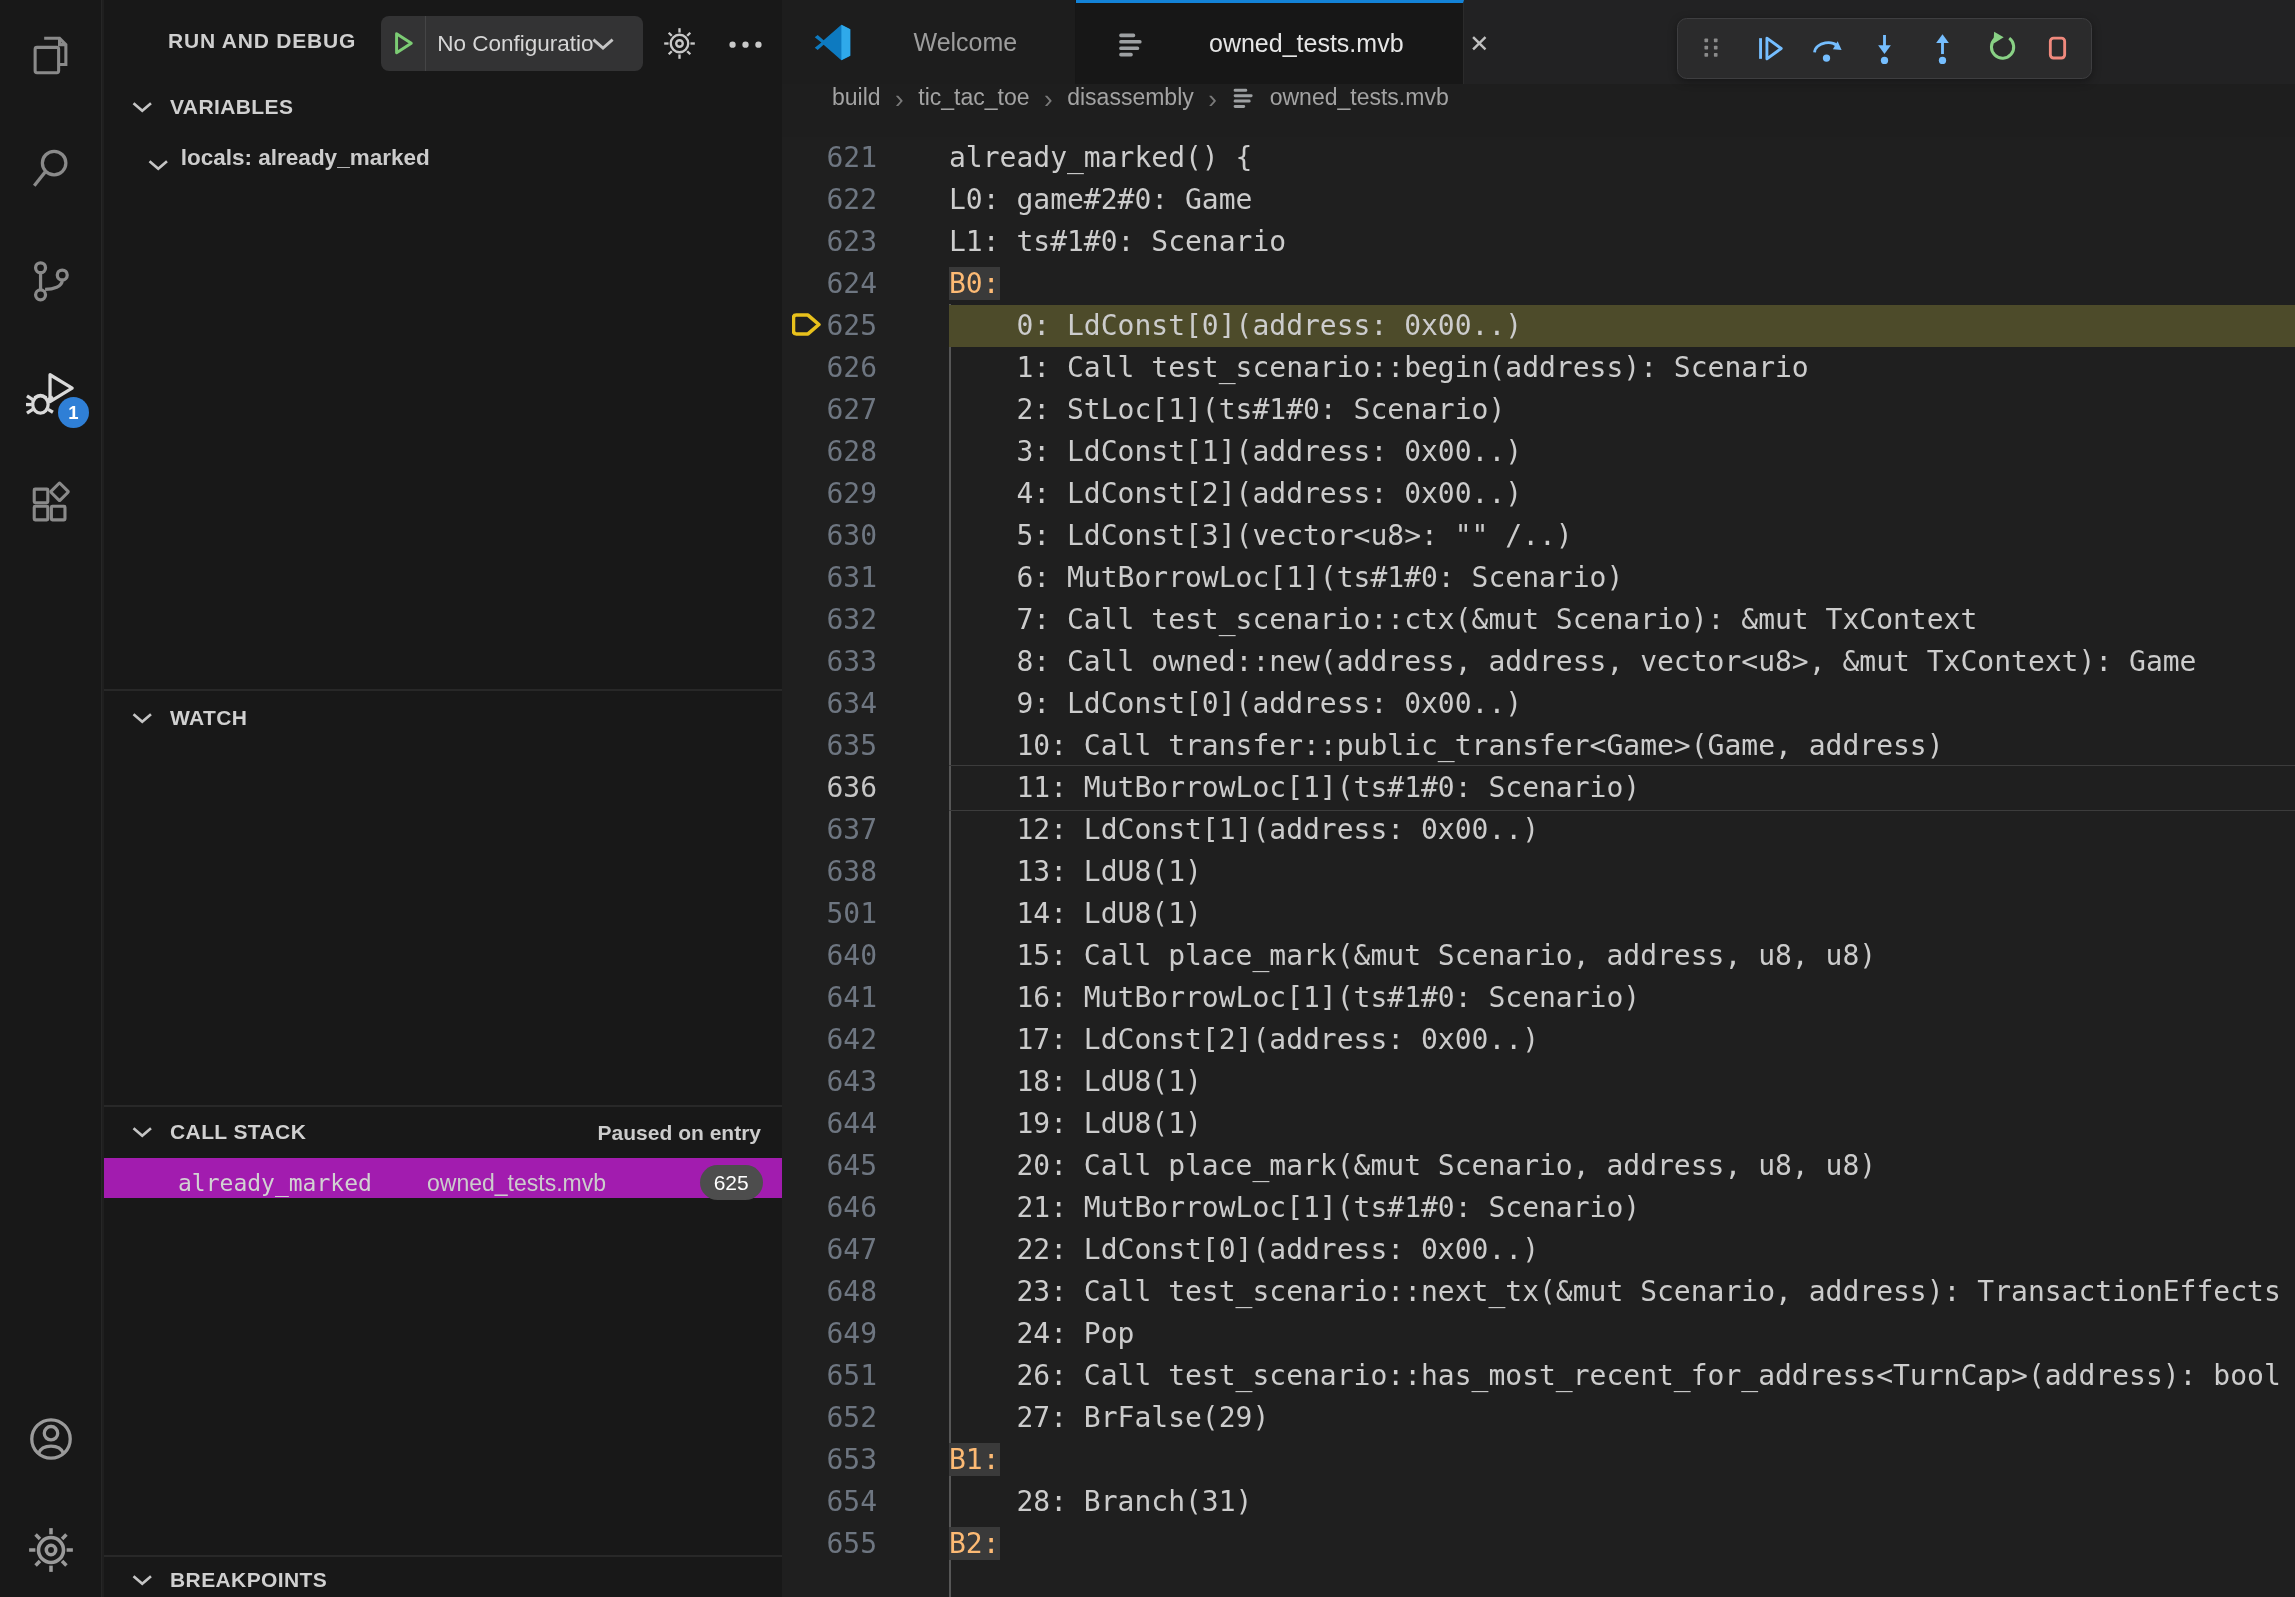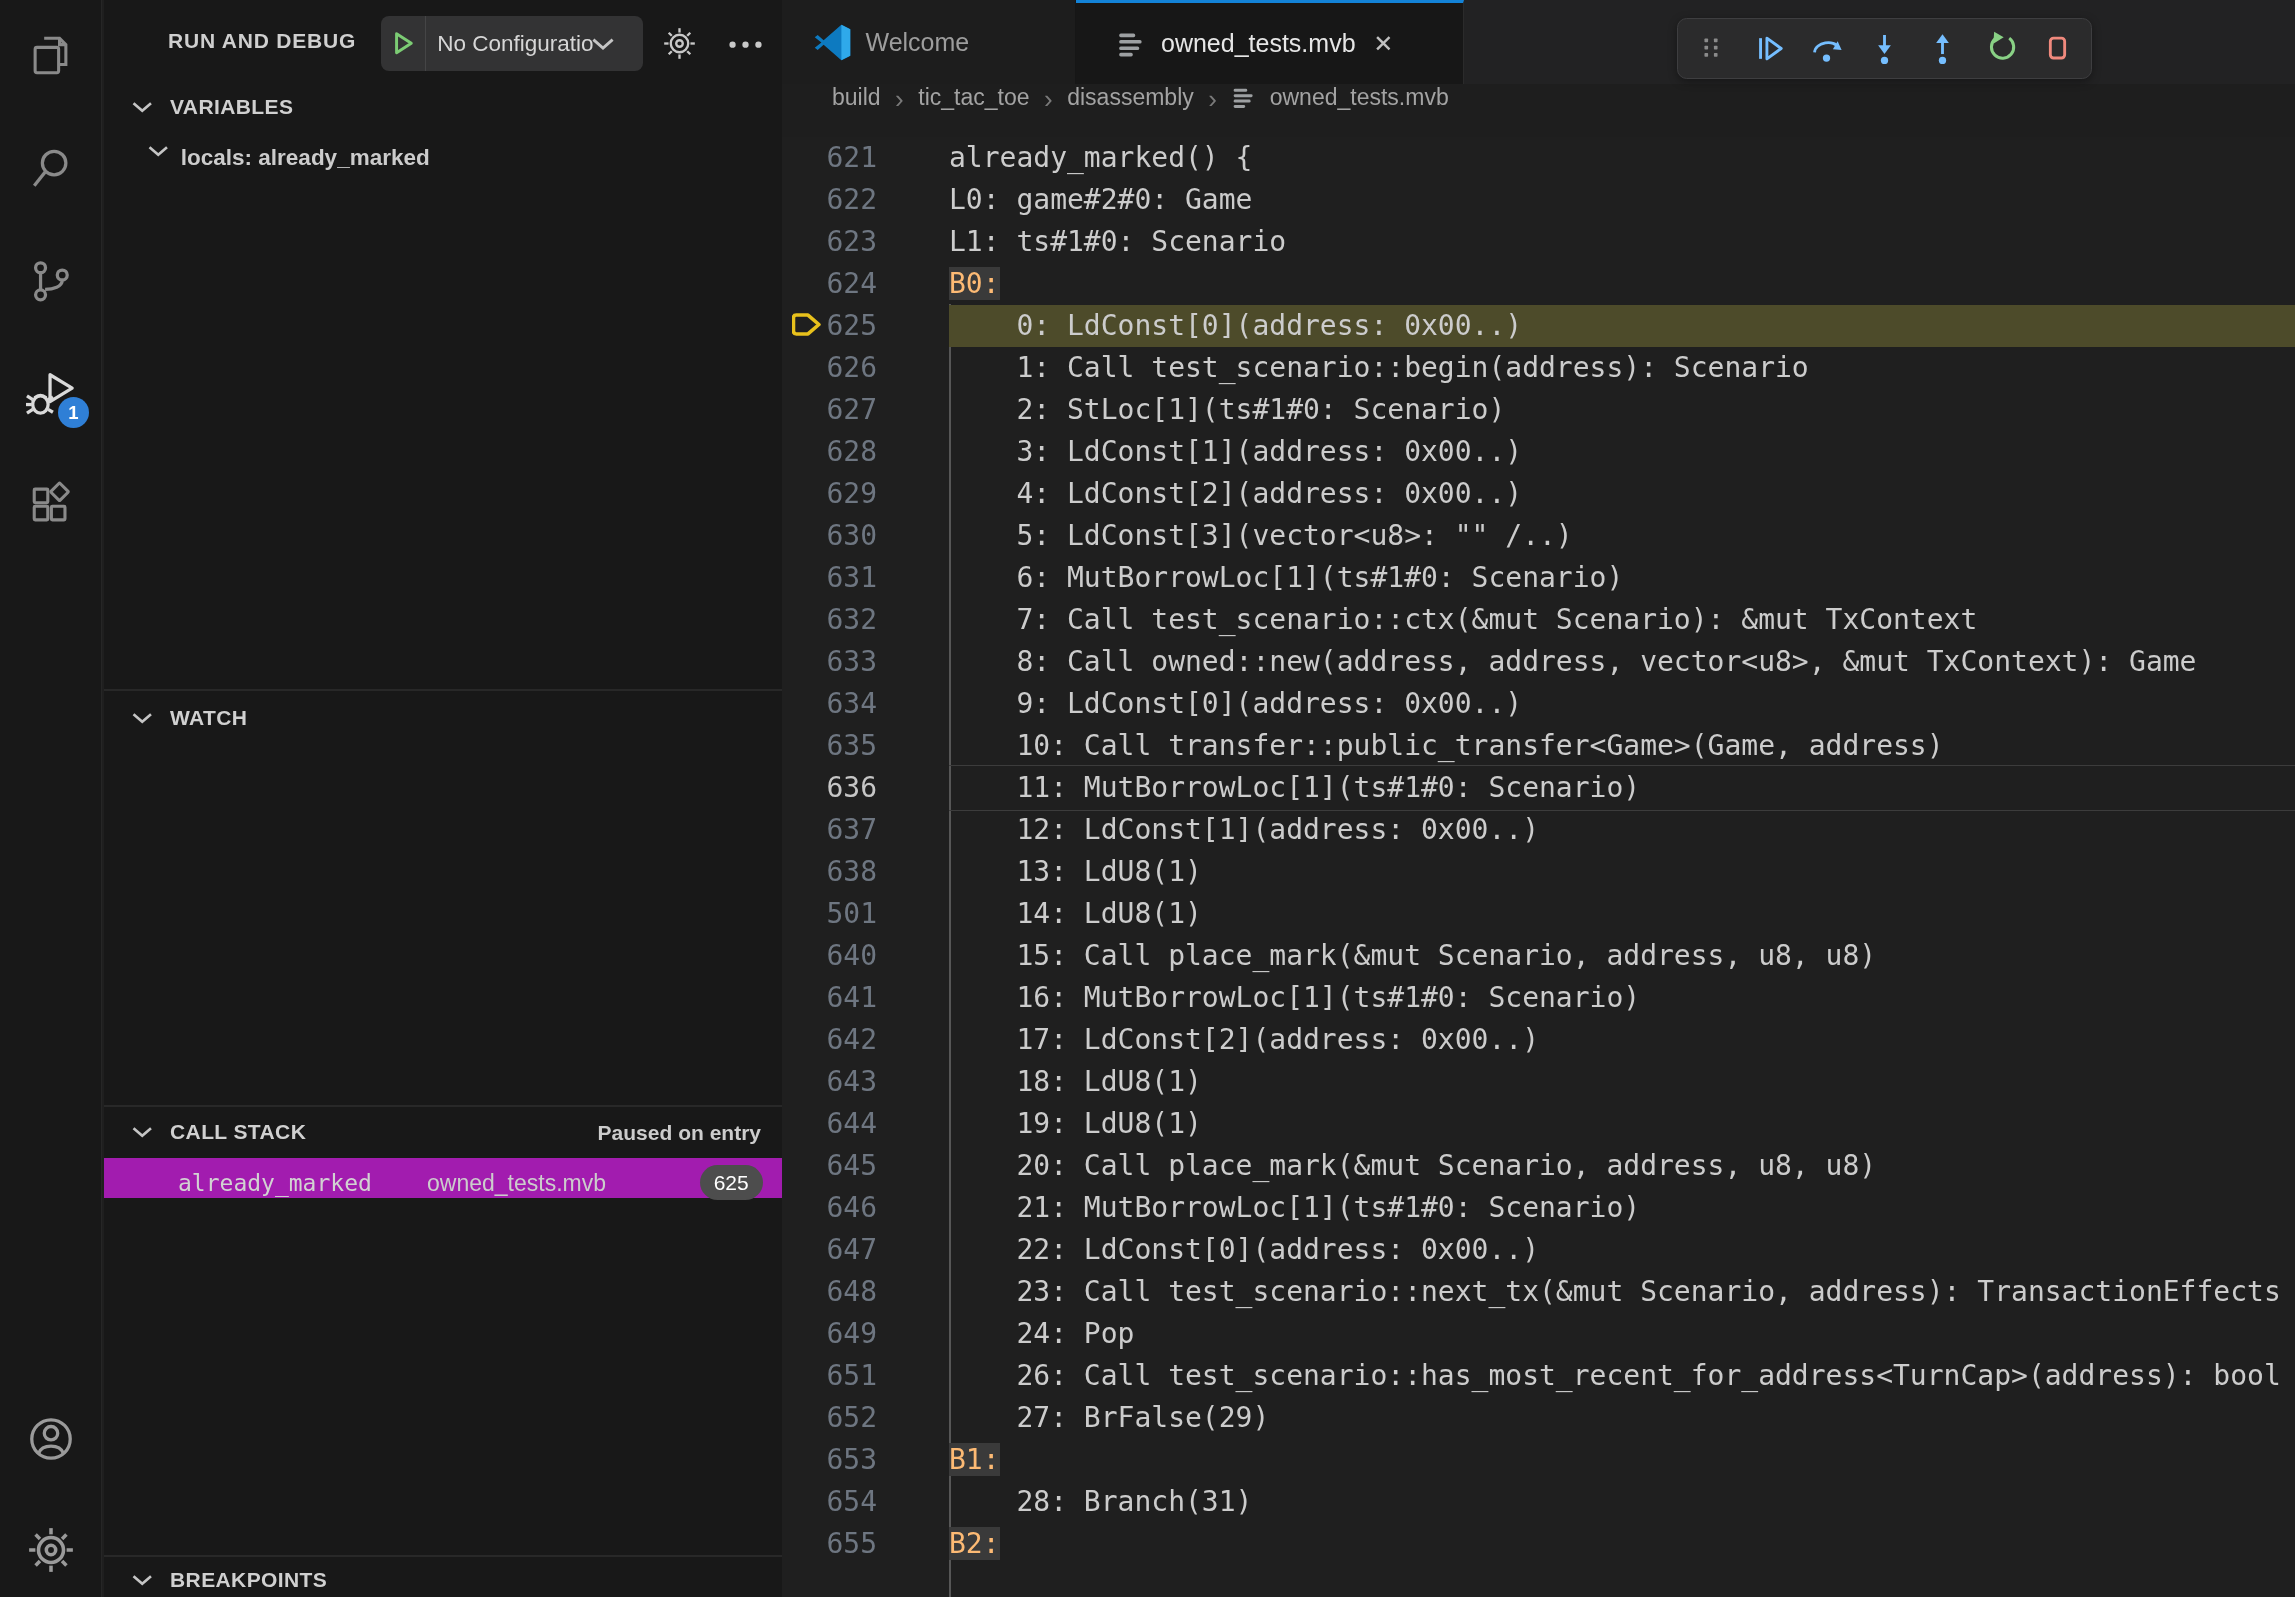--- a/index.html
+++ b/index.html
@@ -23,36 +23,36 @@
                 border-radius:8px;display:flex;align-items:center;}
   .cfg-play{width:45px;display:flex;justify-content:center;border-right:1.6px solid #454546;
             height:100%;align-items:center;box-sizing:border-box;}
   .cfg-label{margin-left:11.3px;width:158px;overflow:hidden;white-space:nowrap;font-size:22.5px;color:#d6d6d6;}
   .cfg-chevron{margin-left:-4.8px;}
   .hdr-gear{position:absolute;left:558px;top:26px;}
   .hdr-dots{position:absolute;left:623px;top:39px;}
 
   .section-hdr{position:absolute;left:26.5px;display:flex;align-items:center;gap:17px;
                font-size:21px;font-weight:700;color:#d0d0d0;letter-spacing:0.4px;}
-  .tree-row{position:absolute;left:43px;display:flex;align-items:flex-start;gap:11.3px;
+  .tree-row{position:absolute;left:43px;display:flex;align-items:flex-end;gap:11.3px;
             font-size:22.5px;font-weight:700;color:#cccccc;}
   .divider{position:absolute;left:0;width:100%;height:1.6px;background:rgba(255,255,255,0.07);}
   .paused{position:absolute;right:21px;top:1121px;font-size:21px;font-weight:700;color:#cccccc;}
   .cs-row{position:absolute;left:0;top:1158px;width:100%;height:40px;background:#a21caf;}
   .cs-fn{position:absolute;left:74px;top:0;line-height:50px;
          font-family:"DejaVu Sans Mono",monospace;font-size:23px;color:#d2d2d2;}
   .cs-file{position:absolute;left:323px;top:0;line-height:50px;font-size:23px;color:#cccccc;}
   .cs-badge{position:absolute;right:19.3px;top:7.2px;height:35px;min-width:37px;padding:0 13px;
             background:#4d4d4d;border-radius:17.7px;color:#fff;font-size:21px;display:flex;
             align-items:center;justify-content:center;}
 
   
   .editor{position:absolute;left:782px;top:0;right:0;height:100%;background:#1f1f1f;}
   .tabstrip{position:absolute;left:0;top:0;right:0;height:84px;background:#222223;}
-  .tab{position:absolute;top:0;height:84px;display:flex;align-items:center;box-sizing:border-box;}
+  .tab{position:absolute;top:0;height:84px;display:flex;align-items:center;box-sizing:border-box;gap:48px;}
   .tab-welcome{left:0;width:294px;background:#1d1d1d;border-right:1.6px solid #161616;padding-left:32px;}
   .tab-welcome .tab-label{margin-left:14.5px;font-size:25px;color:#9d9d9d;}
   .tab-active{left:294px;width:388px;background:#171717;border-top:3.2px solid #1383d8;
               border-right:0.8px solid #2b2b2b;padding-left:40px;}
   .tab-active .tab-label{margin-left:13px;font-size:25px;color:#e6e6e6;}
   .tab-close{margin-left:17.7px;font-size:24px;color:#c0c0c0;}
 
   .breadcrumbs{position:absolute;left:0;top:84px;right:0;height:53px;background:#1e1e1e;
                display:flex;align-items:flex-start;padding-left:50px;font-size:23px;color:#a3a3a3;}
   .crumb{white-space:nowrap;}

